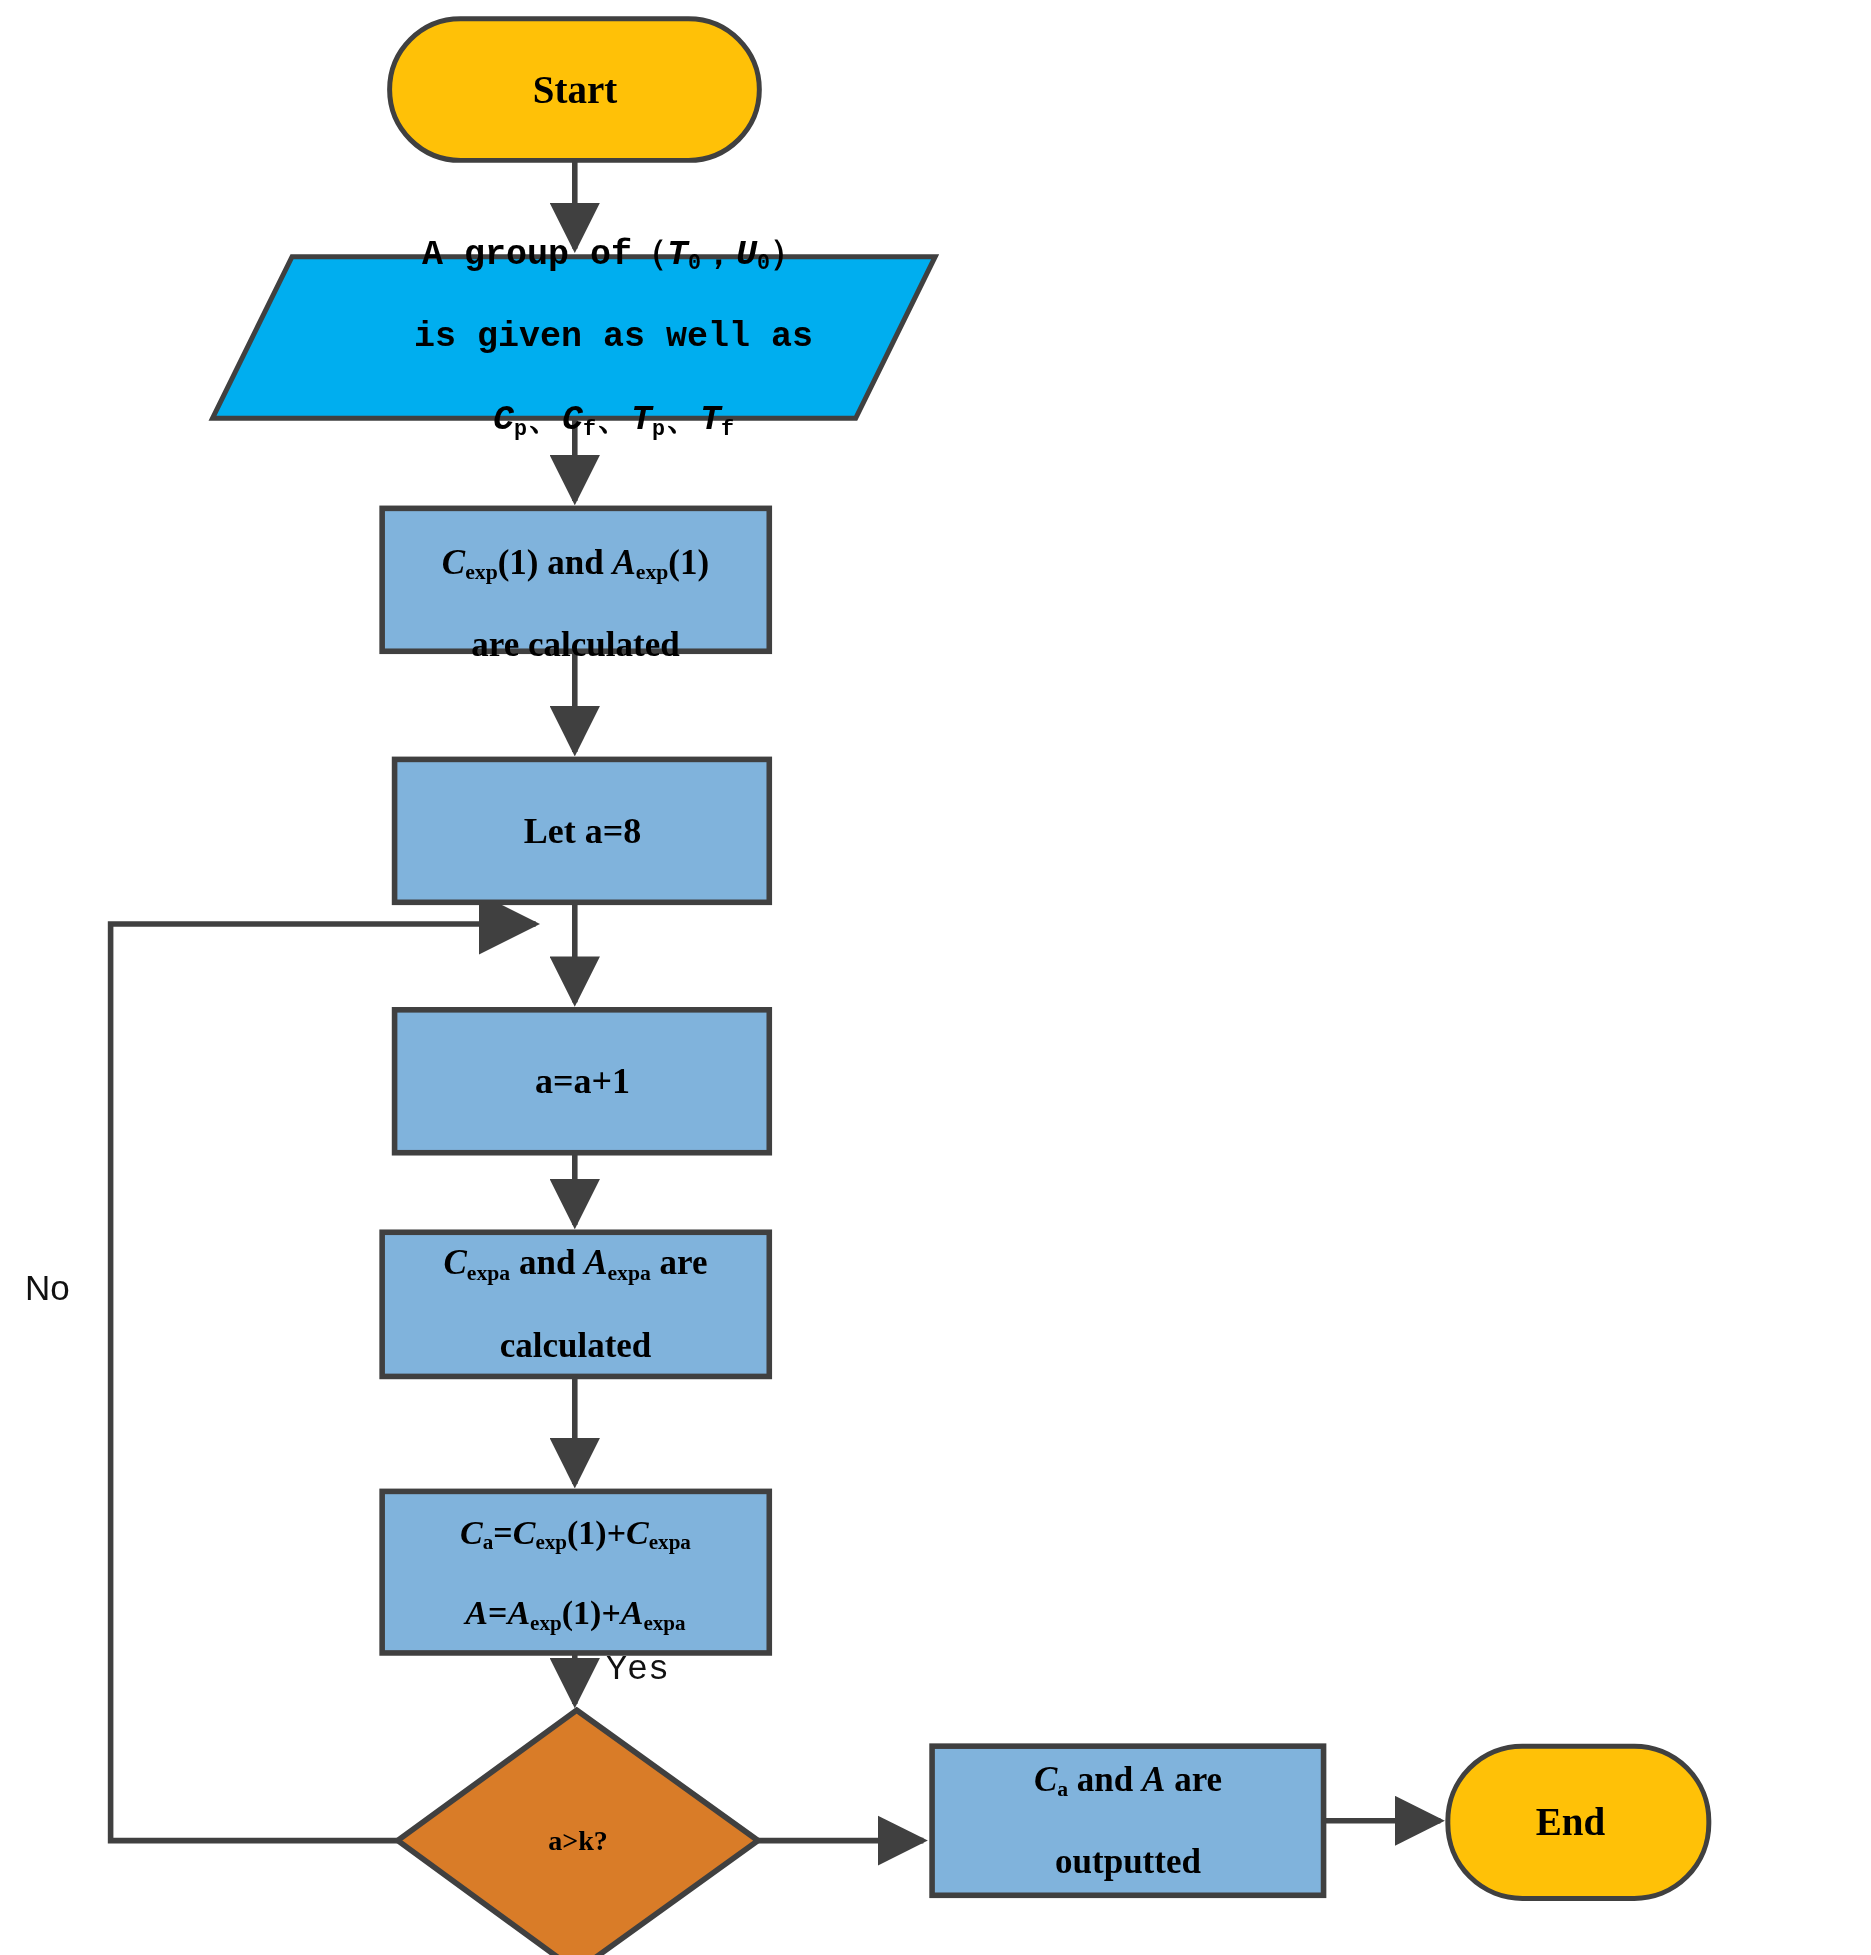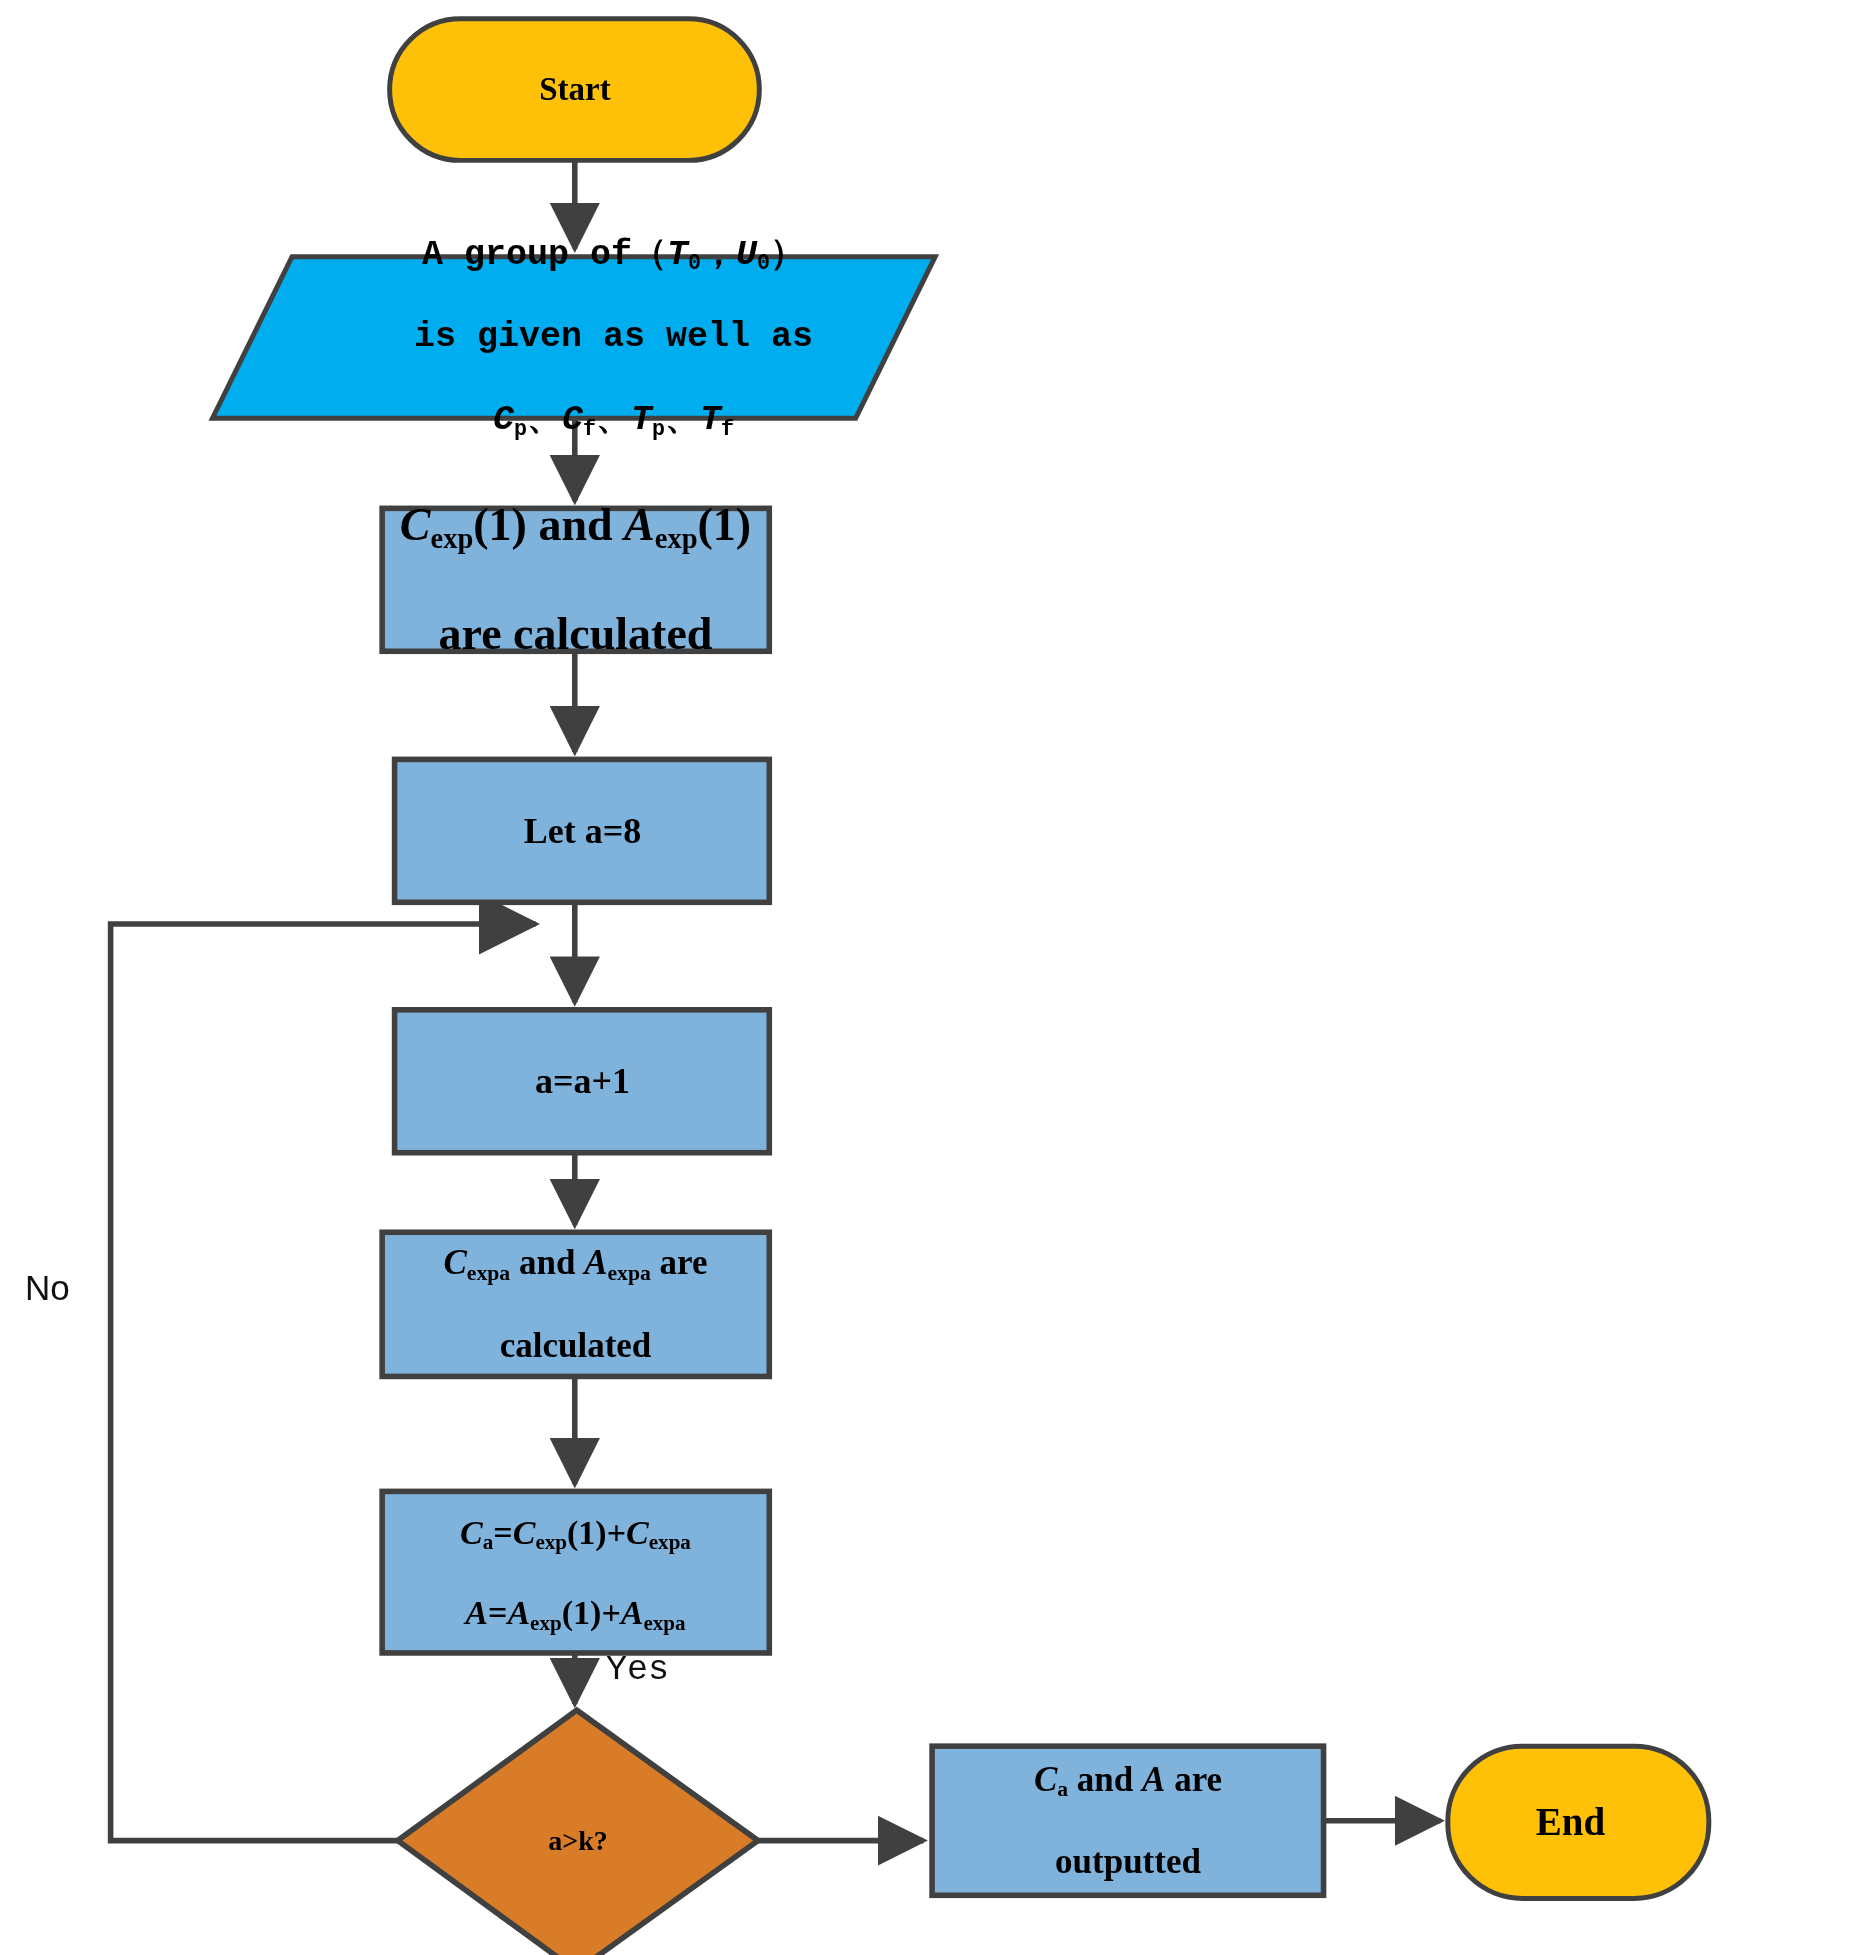--- a/index.html
+++ b/index.html
@@ -13,24 +13,24 @@
     align-items:center;
     justify-content:center;
     text-align:center;
     font-family:"Liberation Serif",serif;
     font-weight:bold;
     color:#000;
     line-height:1.18;
     pointer-events:none;
     white-space:pre-line;
   }
-  .lbl-start{left:390px;top:18.6px;width:370px;height:142px;font-size:33px;}
+  .lbl-start{left:390px;top:18.6px;width:370px;height:142px;font-size:39px;}
   .lbl-end{left:1440px;top:1746px;width:261px;height:152px;font-size:39px;}
   .lbl-input{left:292px;top:257px;width:643px;height:162px;font-size:35px;font-family:Liberation Mono, monospace;}
-  .lbl-proc1{left:382px;top:508px;width:387px;height:143px;font-size:46px;}
+  .lbl-proc1{left:382px;top:532px;width:387px;height:143px;font-size:35px;}
   .lbl-proc2{left:395px;top:760px;width:375px;height:143px;font-size:36px;}
   .lbl-proc3{left:395px;top:1010px;width:375px;height:143px;font-size:36px;}
   .lbl-proc4{left:382px;top:1232px;width:387px;height:144px;font-size:35px;}
   .lbl-proc5{left:382px;top:1492px;width:387px;height:162px;font-size:34px;}
   .lbl-dec{left:410px;top:1779px;width:336px;height:124px;font-size:28px;}
   .lbl-out{left:932px;top:1746px;width:392px;height:149px;font-size:35px;}
 
   .edgeLabel{
     position:absolute;
     font-family:"Liberation Sans",sans-serif;

